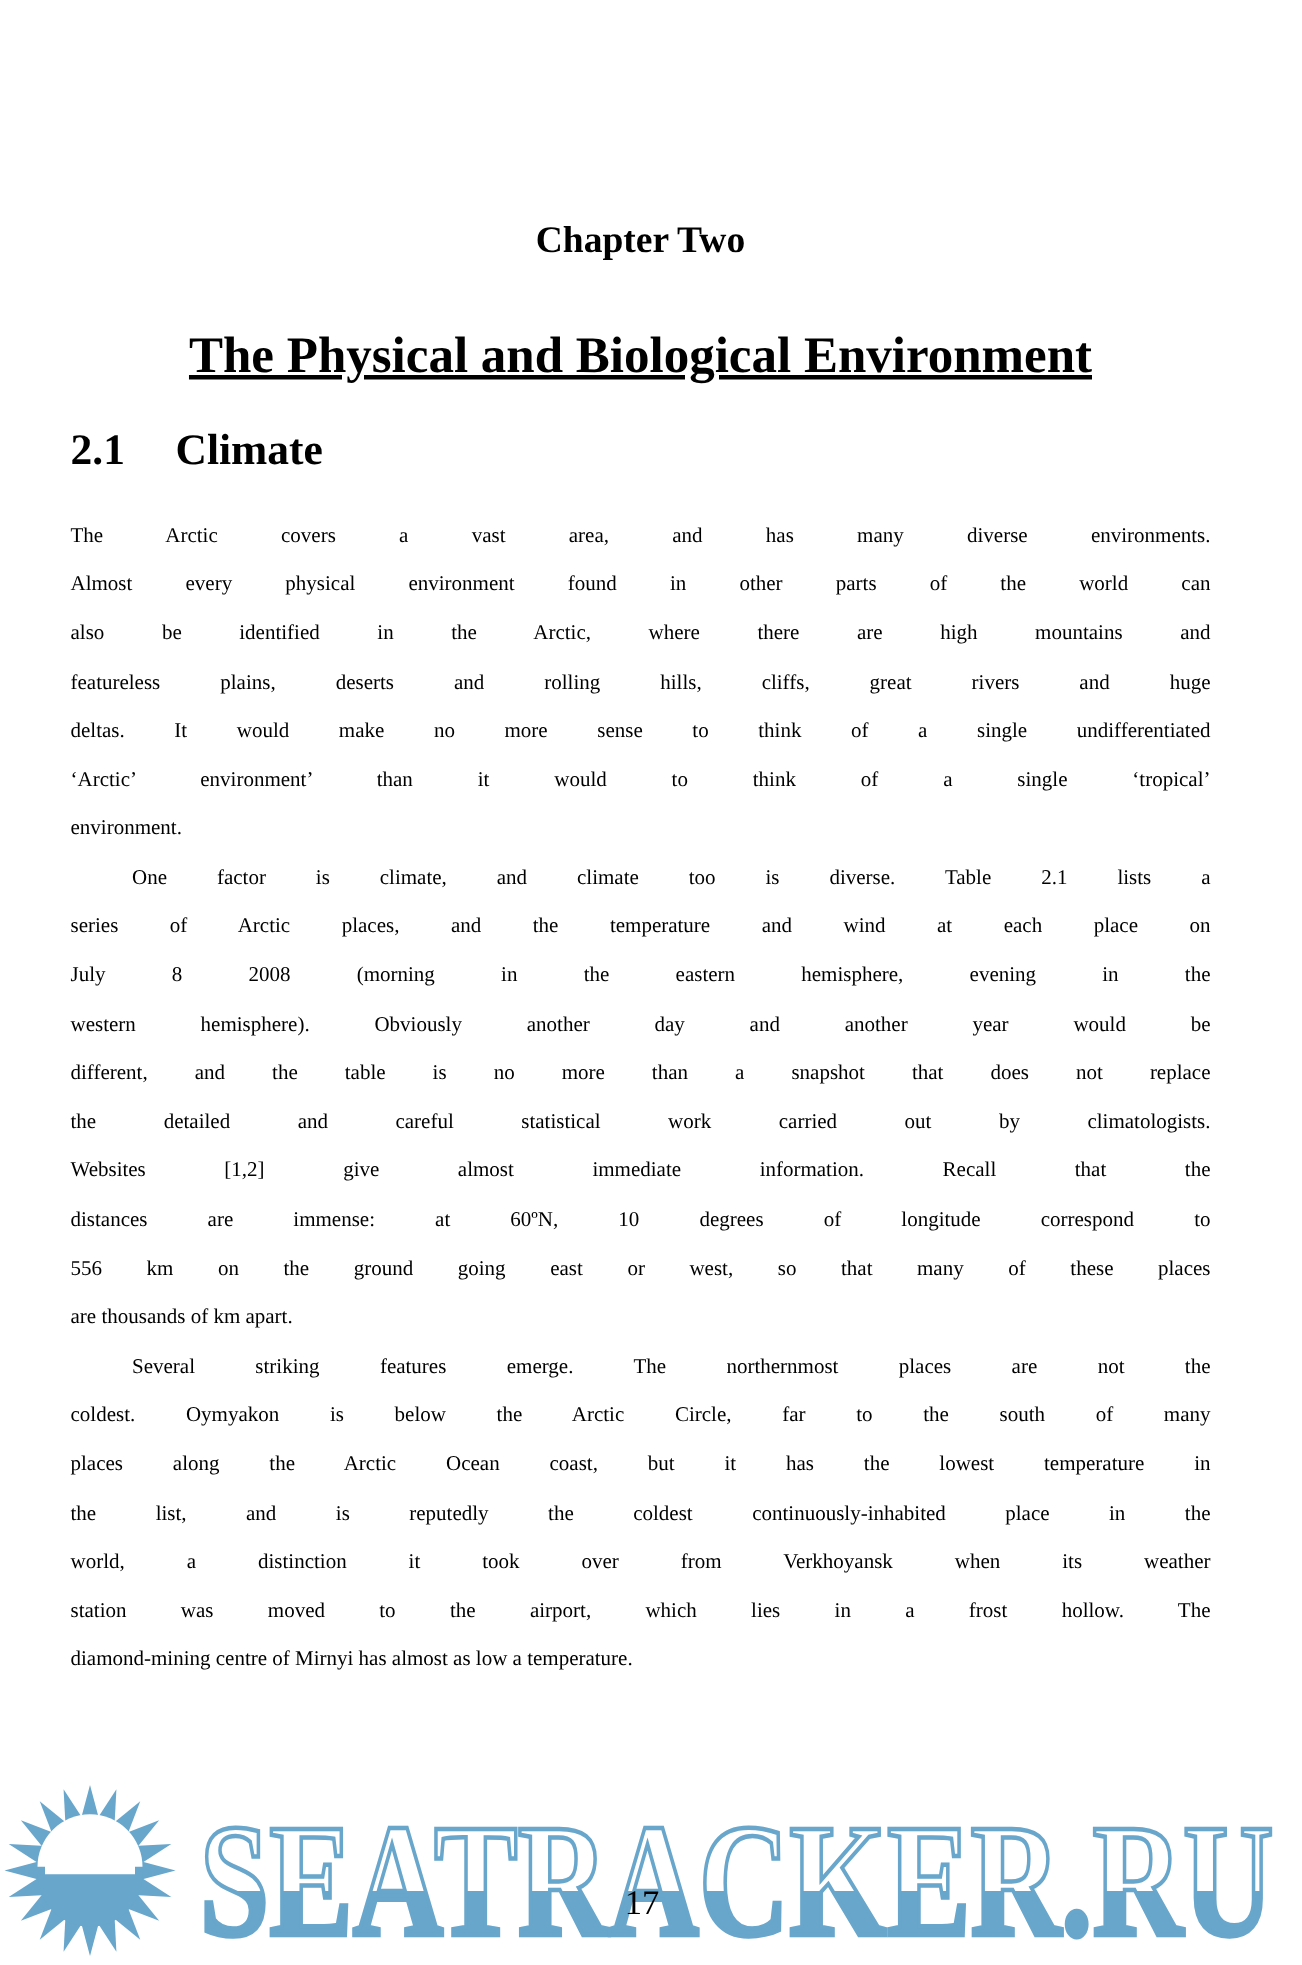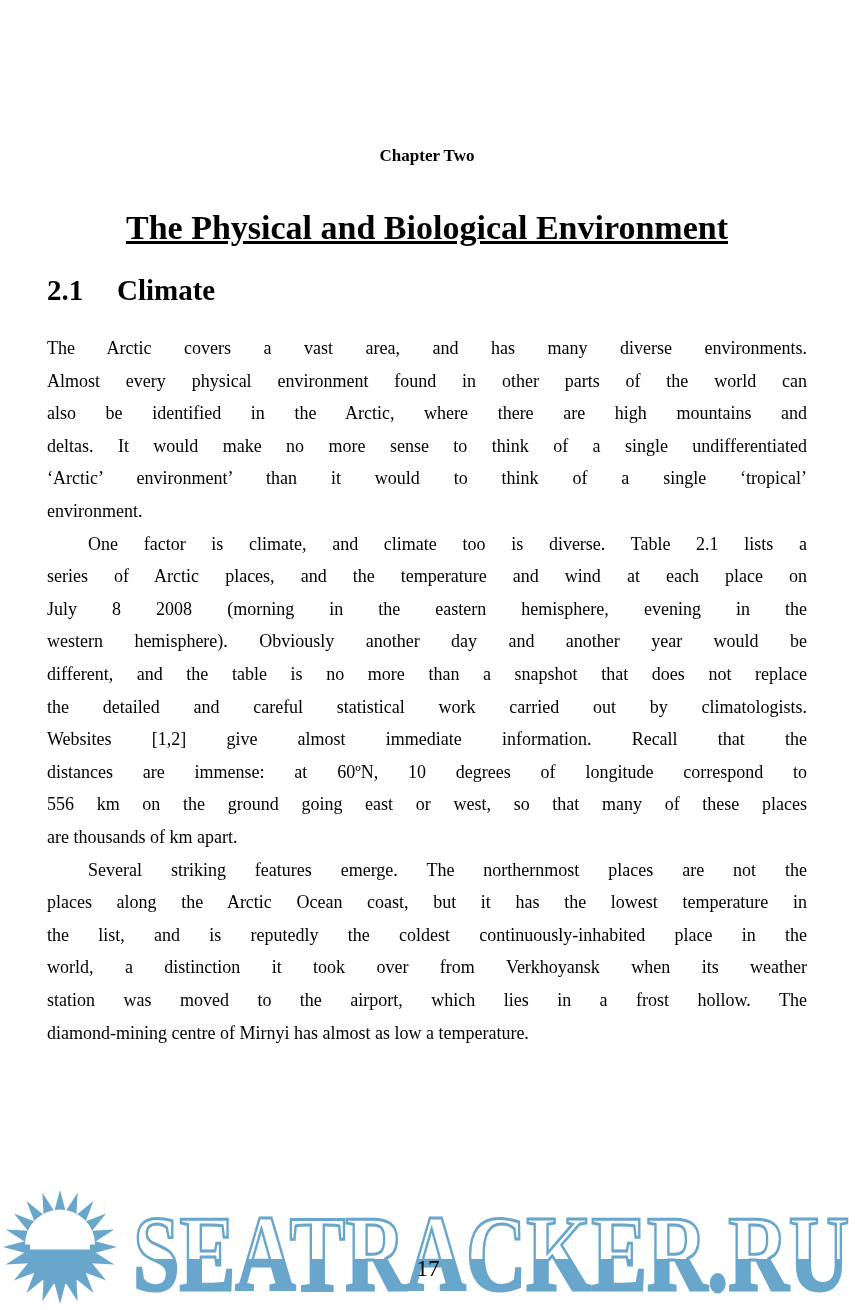--- a/index.html
+++ b/index.html
@@ -14,40 +14,40 @@
   }
   .content {
     position: absolute;
     left: 47px; top: 0;
     width: 760px;
   }
   .chapter-label {
     margin-top: 146px;
     text-align: center;
     font-weight: bold;
-    font-size: 17px;
+    font-size: 25px;
     line-height: 1.2;
   }
   .chapter-title {
     margin: 42px 0 0 0;
     text-align: center;
     font-weight: bold;
     font-size: 34px;
     line-height: 1.2;
     text-decoration: underline;
   }
   .section-heading {
     font-weight: bold;
     font-size: 29px;
     line-height: 1.2;
   }
   .sec-num { display: inline-block; min-width: 70px; }
   .body-text {
     margin-top: 12px;
-    font-size: 18px;
+    font-size: 14px;
     line-height: 32.6px;
   }
   .para { margin: 0; }
   .jline {
     text-align: justify;
     text-align-last: justify;
     white-space: normal;
   }
   .jline.last { text-align-last: left; }
   .jline.indent { padding-left: 41px; }
@@ -82,38 +82,40 @@
 <main class="page">
   <div class="content">
     <div class="chapter-label">Chapter Two</div>
     <h1 class="chapter-title">The Physical and Biological Environment</h1>
     <h2 class="section-heading"><span class="sec-num">2.1</span><span>Climate</span></h2>
     <div class="body-text">
         <div class="para">
           <div class="jline">The Arctic covers a vast area, and has many diverse environments.</div>
           <div class="jline">Almost every physical environment found in other parts of the world can</div>
           <div class="jline">also be identified in the Arctic, where there are high mountains and</div>
+          <div class="jline">featureless plains, deserts and rolling hills, cliffs, great rivers and huge</div>
           <div class="jline">deltas. It would make no more sense to think of a single undifferentiated</div>
           <div class="jline">‘Arctic’ environment’ than it would to think of a single ‘tropical’</div>
           <div class="jline last">environment.</div>
         </div>
         <div class="para">
           <div class="jline indent">One factor is climate, and climate too is diverse. Table 2.1 lists a</div>
           <div class="jline">series of Arctic places, and the temperature and wind at each place on</div>
           <div class="jline">July 8 2008 (morning in the eastern hemisphere, evening in the</div>
           <div class="jline">western hemisphere). Obviously another day and another year would be</div>
           <div class="jline">different, and the table is no more than a snapshot that does not replace</div>
           <div class="jline">the detailed and careful statistical work carried out by climatologists.</div>
           <div class="jline">Websites [1,2] give almost immediate information. Recall that the</div>
           <div class="jline">distances are immense: at 60ºN, 10 degrees of longitude correspond to</div>
           <div class="jline">556 km on the ground going east or west, so that many of these places</div>
           <div class="jline last">are thousands of km apart.</div>
         </div>
         <div class="para">
           <div class="jline indent">Several striking features emerge. The northernmost places are not the</div>
+          <div class="jline">coldest. Oymyakon is below the Arctic Circle, far to the south of many</div>
           <div class="jline">places along the Arctic Ocean coast, but it has the lowest temperature in</div>
           <div class="jline">the list, and is reputedly the coldest continuously-inhabited place in the</div>
           <div class="jline">world, a distinction it took over from Verkhoyansk when its weather</div>
           <div class="jline">station was moved to the airport, which lies in a frost hollow. The</div>
           <div class="jline last">diamond-mining centre of Mirnyi has almost as low a temperature.</div>
         </div>
       </div>
   </div>
 
   <div class="watermark">

